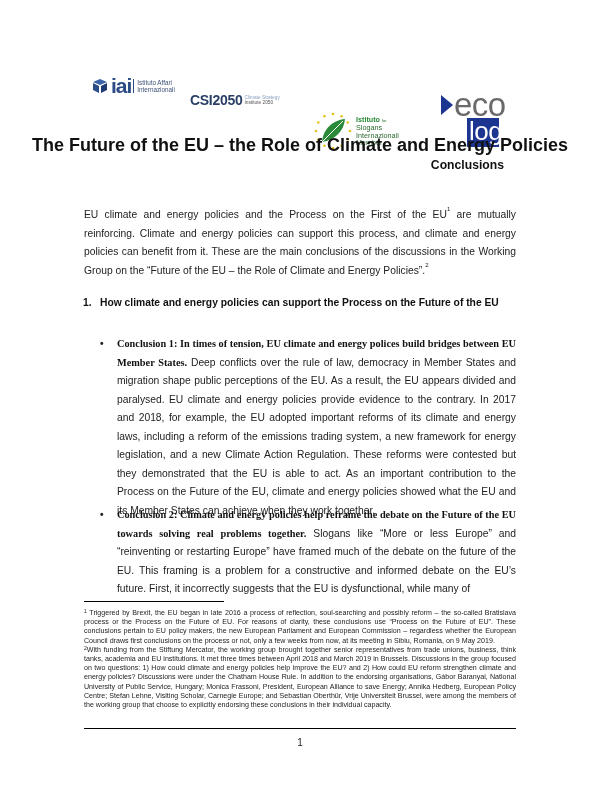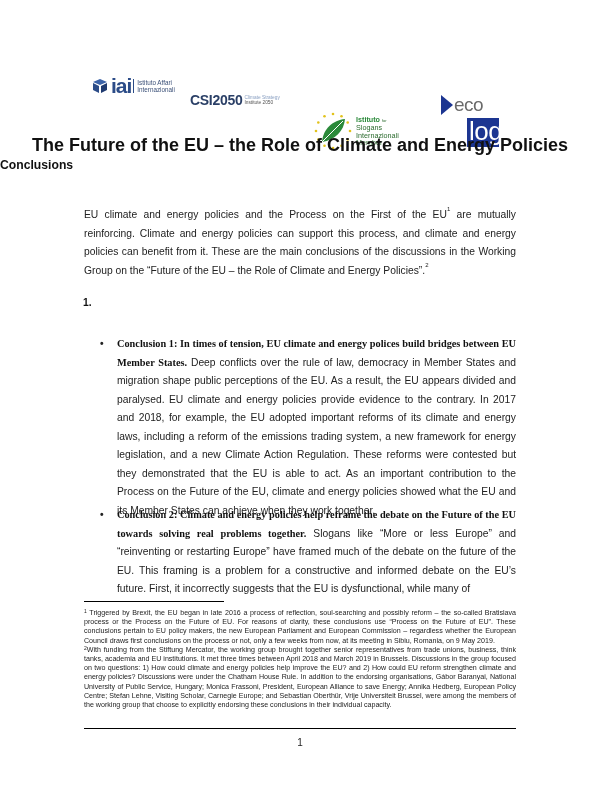--- a/index.html
+++ b/index.html
@@ -21,25 +21,25 @@
 
     .ieep { position: absolute; left: 313px; top: 69px; width: 96px; height: 44px; display: flex; align-items: center; }
     .ieep-emblem { width: 40px; height: 40px; position: relative; }
     .ieep-text { font-size: 7.2px; color: #2b6b2e; line-height: 7.3px; margin-left: 3px; }
     .ieep-text b { color: #2b8a3a; }
     .ieep-text small { font-size: 4px; }
 
     .eco { position: absolute; left: 439px; top: 51px; width: 60px; height: 60px; }
     .eco-top { height: 27px; display: flex; align-items: center; }
     .eco-tri { width: 0; height: 0; border-top: 10px solid transparent; border-bottom: 10px solid transparent; border-left: 12px solid #1c3591; margin-left: 2px; }
-    .eco-word { font-size: 19px; color: #6a6a6a; margin-left: 1px; letter-spacing: -0.5px; line-height: 24px; }
+    .eco-word { font-size: 33px; color: #6a6a6a; margin-left: 1px; letter-spacing: -0.5px; line-height: 24px; }
     .eco-bottom { background: #1c3591; height: 29px; color: #ffffff; font-size: 26px; line-height: 27px; padding-left: 2px; letter-spacing: -0.5px; margin-left: 28px; }
 
     .title { position: absolute; top: 135px; left: 0; width: 600px; text-align: center; font-weight: bold; font-size: 18px; }
-    .subtitle { position: absolute; top: 158px; left: 0; width: 496px; text-align: left; font-weight: bold; font-size: 12.2px; }
+    .subtitle { position: absolute; top: 158px; left: 8px; width: 496px; text-align: right; font-weight: bold; font-size: 12.2px; }
 
     .intro { position: absolute; top: 206px; left: 84px; width: 432px; font-size: 10.3px; line-height: 18.5px; text-align: justify; color: #222; }
     sup { font-size: 6px; vertical-align: top; line-height: 8px; position: relative; top: -1px; }
 
     .section { position: absolute; top: 294px; left: 100px; width: 416px; font-size: 10.3px; line-height: 18.5px; font-weight: bold; }
     .section-num { position: absolute; left: -17px; top: 0; }
 
     .bullet { position: absolute; left: 117px; width: 399px; font-size: 10.3px; line-height: 18.5px; text-align: justify; color: #222; }
     .bullet .dot { position: absolute; left: -17px; top: 0; font-weight: bold; }
     .bullet b { color: #111; font-family: Liberation Serif, serif; }
@@ -119,20 +119,21 @@
 
 <div class="title">The Future of the EU – the Role of Climate and Energy Policies</div>
 <div class="subtitle">Conclusions</div>
 
 <div class="intro">
   <span>EU climate and energy policies and the Process on the First of the EU</span><sup>1</sup><span> are mutually reinforcing. Climate and energy policies can support this process, and climate and energy policies can benefit from it. These are the main conclusions of the discussions in the Working Group on the “Future of the EU – the Role of Climate and Energy Policies”.</span><sup>2</sup>
 </div>
 
 <div class="section">
   <span class="section-num">1.</span>
+  <span>How climate and energy policies can support the Process on the Future of the EU</span>
 </div>
 
 <div class="bullet b1">
   <span class="dot">•</span>
   <b>Conclusion 1: In times of tension, EU climate and energy polices build bridges between EU Member States.</b><span> Deep conflicts over the rule of law, democracy in Member States and migration shape public perceptions of the EU. As a result, the EU appears divided and paralysed. EU climate and energy policies provide evidence to the contrary. In 2017 and 2018, for example, the EU adopted important reforms of its climate and energy laws, including a reform of the emissions trading system, a new framework for energy legislation, and a new Climate Action Regulation. These reforms were contested but they demonstrated that the EU is able to act. As an important contribution to the Process on the Future of the EU, climate and energy policies showed what the EU and its Member States can achieve when they work together.</span>
 </div>
 
 <div class="bullet b2">
   <span class="dot">•</span>
   <b>Conclusion 2: Climate and energy policies help reframe the debate on the Future of the EU towards solving real problems together.</b><span> Slogans like “More or less Europe” and “reinventing or restarting Europe” have framed much of the debate on the future of the EU. This framing is a problem for a constructive and informed debate on the EU’s future. First, it incorrectly suggests that the EU is dysfunctional, while many of</span>

